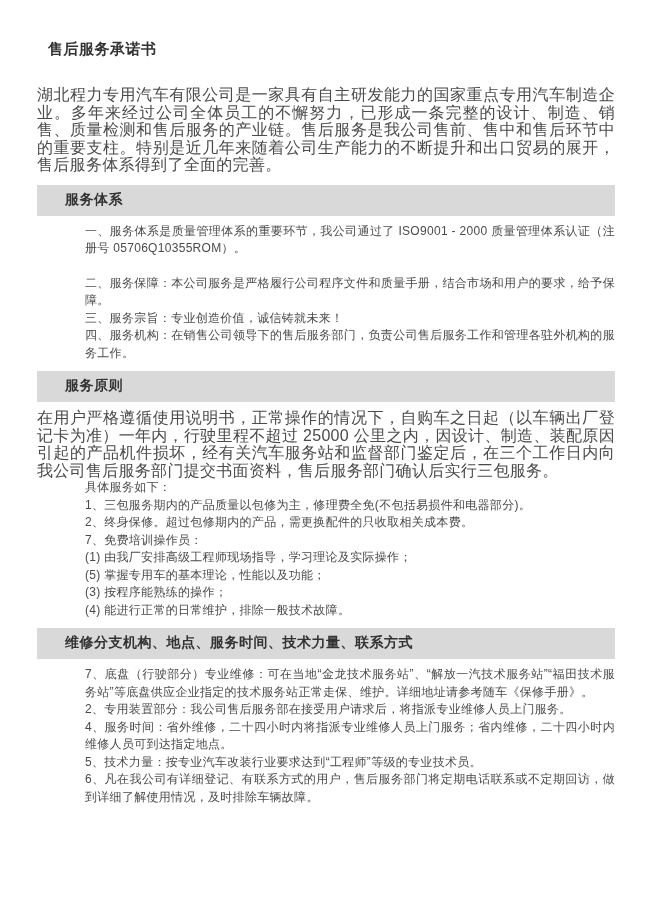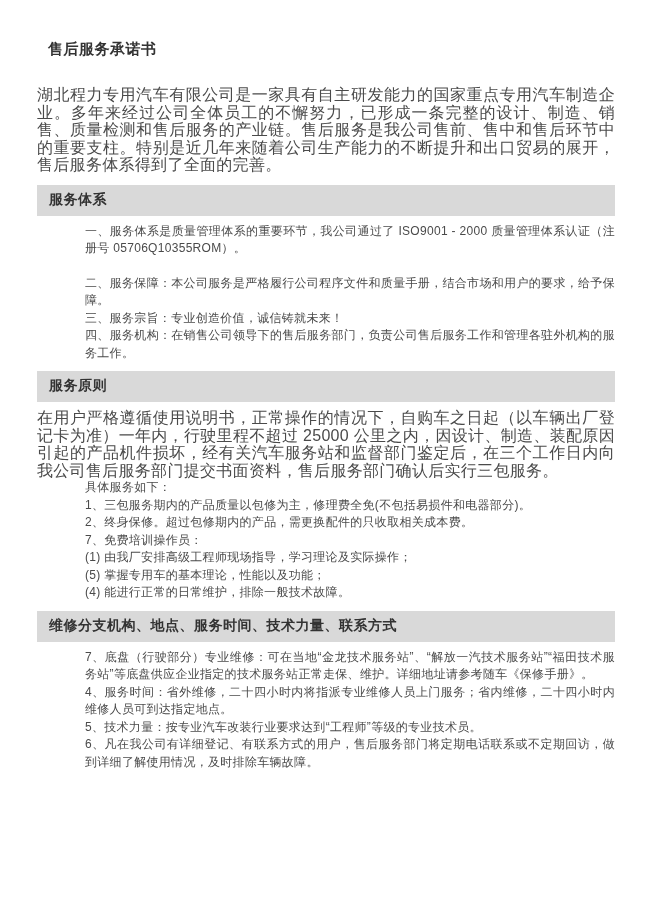--- a/index.html
+++ b/index.html
@@ -28,21 +28,21 @@
     line-height: 17.5px;
     color: #4a4a4a;
     text-align: justify;
     letter-spacing: 0.3px;
   }
   .section-bar {
     background: #d9d9d9;
     color: #333333;
     font-size: 14px;
     font-weight: bold;
-    padding: 6px 12px 7px 12px;
+    padding: 6px 12px 7px 28px;
     margin-top: 9px;
     margin-bottom: 7px;
     letter-spacing: 0.5px;
   }
   .first-bar { margin-top: 11px; }
   .item {
     font-size: 12px;
     line-height: 17.5px;
     color: #4a4a4a;
     text-align: justify;
@@ -69,22 +69,24 @@
 
   <div class="section-bar">服务原则</div>
 
   <p class="para">在用户严格遵循使用说明书，正常操作的情况下，自购车之日起（以车辆出厂登记卡为准）一年内，行驶里程不超过 25000 公里之内，因设计、制造、装配原因引起的产品机件损坏，经有关汽车服务站和监督部门鉴定后，在三个工作日内向我公司售后服务部门提交书面资料，售后服务部门确认后实行三包服务。</p>
   <p class="item">具体服务如下：</p>
   <p class="item">1、三包服务期内的产品质量以包修为主，修理费全免(不包括易损件和电器部分)。</p>
   <p class="item">2、终身保修。超过包修期内的产品，需更换配件的只收取相关成本费。</p>
   <p class="item">7、免费培训操作员：</p>
   <p class="item">(1) 由我厂安排高级工程师现场指导，学习理论及实际操作；</p>
   <p class="item">(5) 掌握专用车的基本理论，性能以及功能；</p>
+  <p class="item">(3) 按程序能熟练的操作；</p>
   <p class="item">(4) 能进行正常的日常维护，排除一般技术故障。</p>
 
   <div class="section-bar">维修分支机构、地点、服务时间、技术力量、联系方式</div>
 
   <p class="item">7、底盘（行驶部分）专业维修：可在当地“金龙技术服务站”、“解放一汽技术服务站”“福田技术服务站”等底盘供应企业指定的技术服务站正常走保、维护。详细地址请参考随车《保修手册》。</p>
+  <p class="item">2、专用装置部分：我公司售后服务部在接受用户请求后，将指派专业维修人员上门服务。</p>
   <p class="item">4、服务时间：省外维修，二十四小时内将指派专业维修人员上门服务；省内维修，二十四小时内维修人员可到达指定地点。</p>
   <p class="item">5、技术力量：按专业汽车改装行业要求达到“工程师”等级的专业技术员。</p>
   <p class="item">6、凡在我公司有详细登记、有联系方式的用户，售后服务部门将定期电话联系或不定期回访，做到详细了解使用情况，及时排除车辆故障。</p>
 
 </div>
 
 </body></html>

